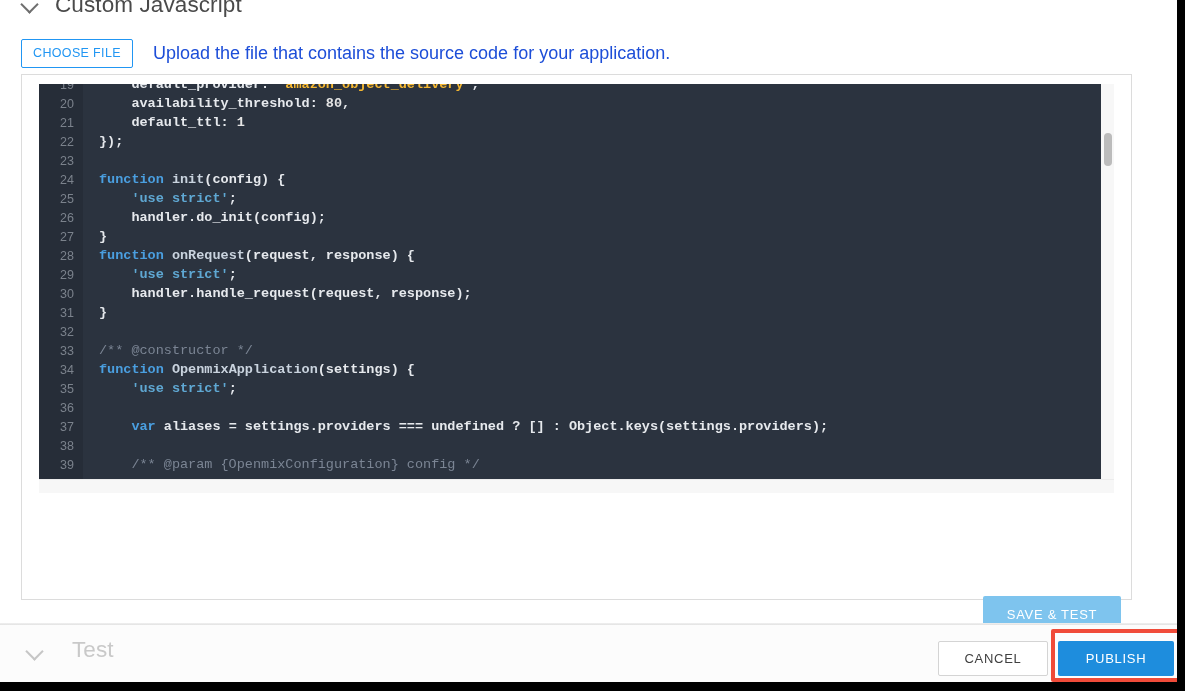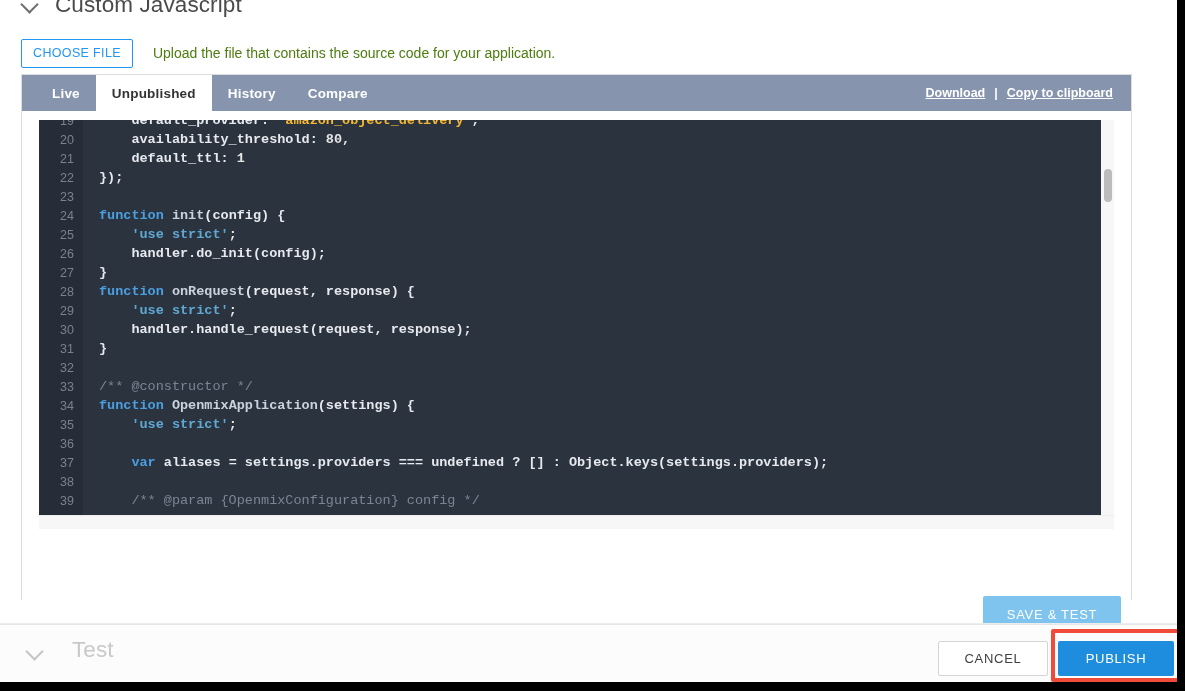--- a/index.html
+++ b/index.html
@@ -33,21 +33,21 @@
   .panel-title.muted { color: #c9c9c9; }
 
   
   .file-row { position: absolute; top: 39px; left: 21px; display: flex; align-items: center; }
   .btn-choose {
     border: 1px solid #2196f3; background: #fff; color: #2196f3;
     font-size: 12.5px; letter-spacing: .35px;
     padding: 7px 11px 7px 11px; border-radius: 2px; cursor: pointer;
     font-family: "Liberation Sans", sans-serif; line-height: 1;
   }
-  .file-hint { margin-left: 20px; font-size: 14px; color: #4d7c0f; }
+  .file-hint { margin-left: 20px; font-size: 18px; color: #1d4ed8; }
 
   
   .card {
     position: absolute; top: 74px; left: 21px;
     width: 1111px; height: 526px;
     background: #fff; border: 1px solid #dcdcdc;
   }
   .tabbar {
     position: relative; height: 36px; background: #8694ae;
     display: flex; align-items: stretch;
@@ -152,31 +152,20 @@
       <span class="panel-title">Custom Javascript</span>
     </div>
 
     <div class="file-row">
       <button class="btn-choose">CHOOSE FILE</button>
       <span class="file-hint">Upload the file that contains the source code for your application.</span>
     </div>
 
     <div class="card">
 
-      <div class="tabbar">
-        <div class="tab">Live</div>
-        <div class="tab active">Unpublished</div>
-        <div class="tab">History</div>
-        <div class="tab">Compare</div>
-        <div class="tab-links">
-          <a>Download</a>
-          <span class="tab-sep">|</span>
-          <a>Copy to clipboard</a>
-        </div>
-      </div>
 
       <div class="code-wrap">
         <div class="code-box">
           <div class="gutter"></div>
           <div class="code-scroller" id="code-lines" style="margin-top: -9px;">
               <div class="line">
                 <span class="ln">19</span>
                 <span class="src"><span class="pl">    default_provider: </span><span class="str">'amazon_object_delivery'</span><span class="pl">,</span></span>
               </div>
               <div class="line">

